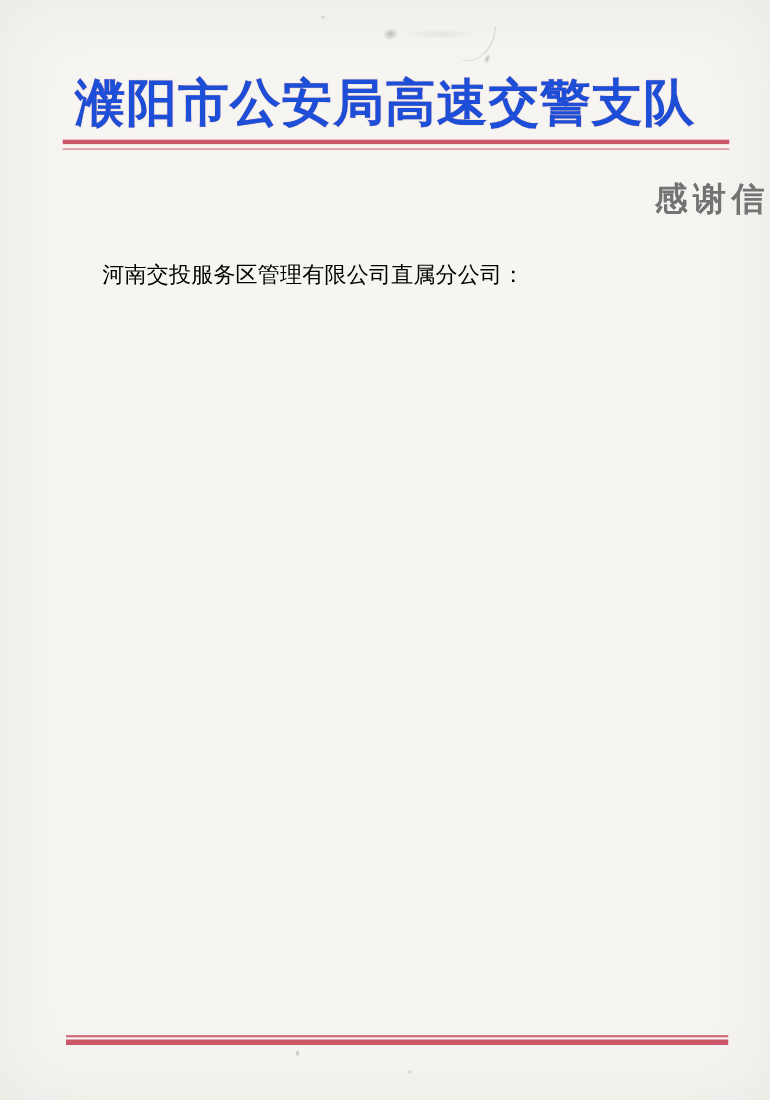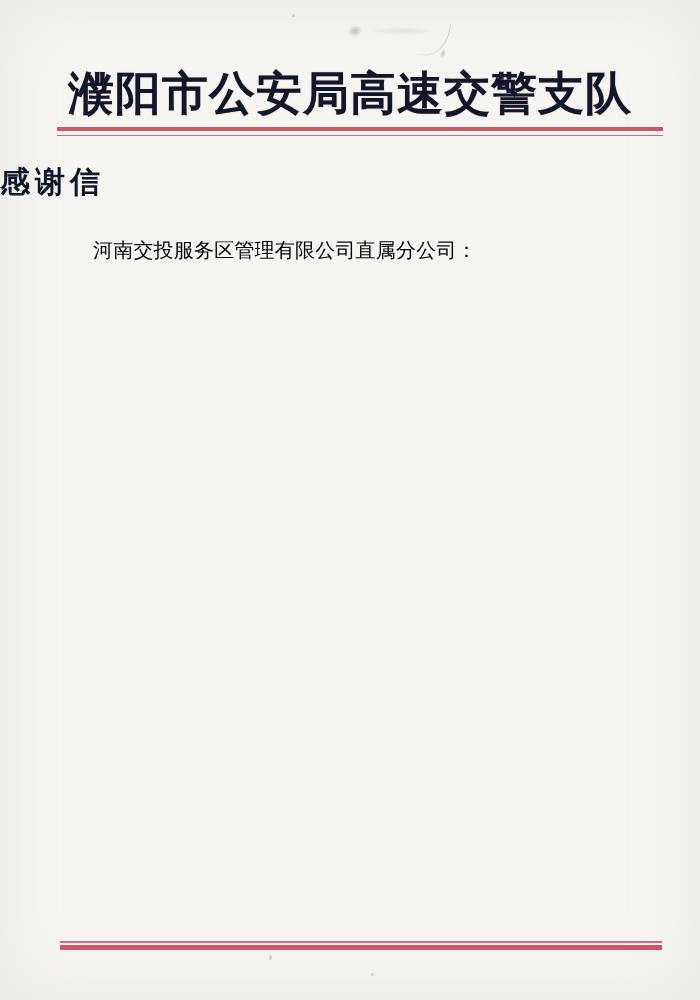--- a/index.html
+++ b/index.html
@@ -11,41 +11,41 @@
     overflow:hidden;
     font-family:"Liberation Serif","DejaVu Serif",serif;
   }
 
   
   .org-title {
     position:absolute; top:68px; left:0; width:700px;
     text-align:center;
     font-size:46px; line-height:52px; font-weight:bold;
     letter-spacing:1px;
-    color:#0f172a;
+    color:#1d4ed8;
     text-shadow:0 0 1px rgba(198,74,91,0.55);
   }
   .rule-top { position:absolute; top:127px; left:57px; width:606px; }
   .rule-top .thick { height:4px; background:#c64a5b; opacity:0.92; }
   .rule-top .gap   { height:3.5px; }
   .rule-top .thin  { height:1.8px; background:#c64a5b; opacity:0.8; }
 
   
   .rule-bottom { position:absolute; top:941px; left:60px; width:602px; }
   .rule-bottom .thin  { height:1.8px; background:#c64a5b; opacity:0.8; }
   .rule-bottom .gap   { height:1.8px; }
   .rule-bottom .thick { height:5px; background:#c64a5b; opacity:0.92; }
 
   
   .doc-title {
     position:absolute; top:162px; left:0; width:700px;
-    text-align:left;
+    text-align:right;
     font-size:30px; line-height:40px; font-weight:bold;
     letter-spacing:5px;
-    color:#0f172a;
+    color:#737373;
     font-family:"Liberation Sans","DejaVu Sans",sans-serif;
   }
 
   
   .letter-body {
     position:absolute; top:233px; left:93px;
     width:528px; height:712px; overflow:hidden;
     font-size:20px; line-height:35.6px;
     letter-spacing:0.2px;
     color:#000000;

